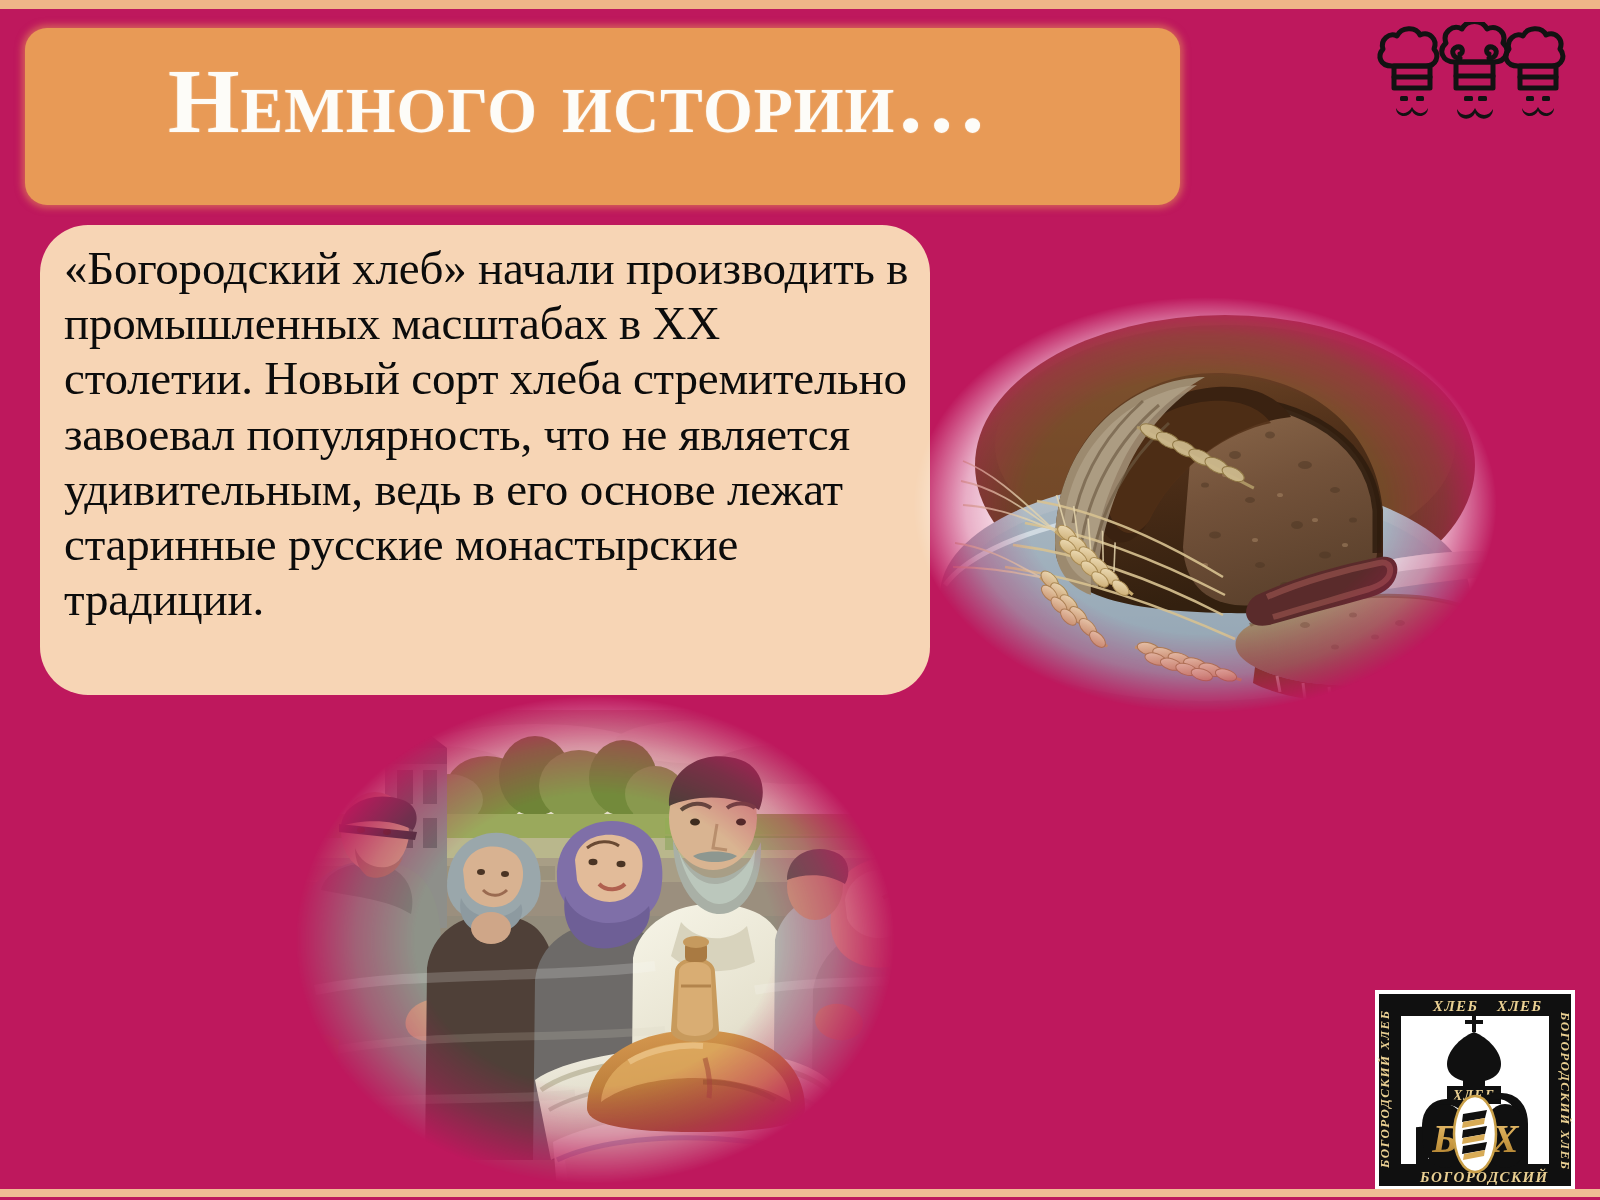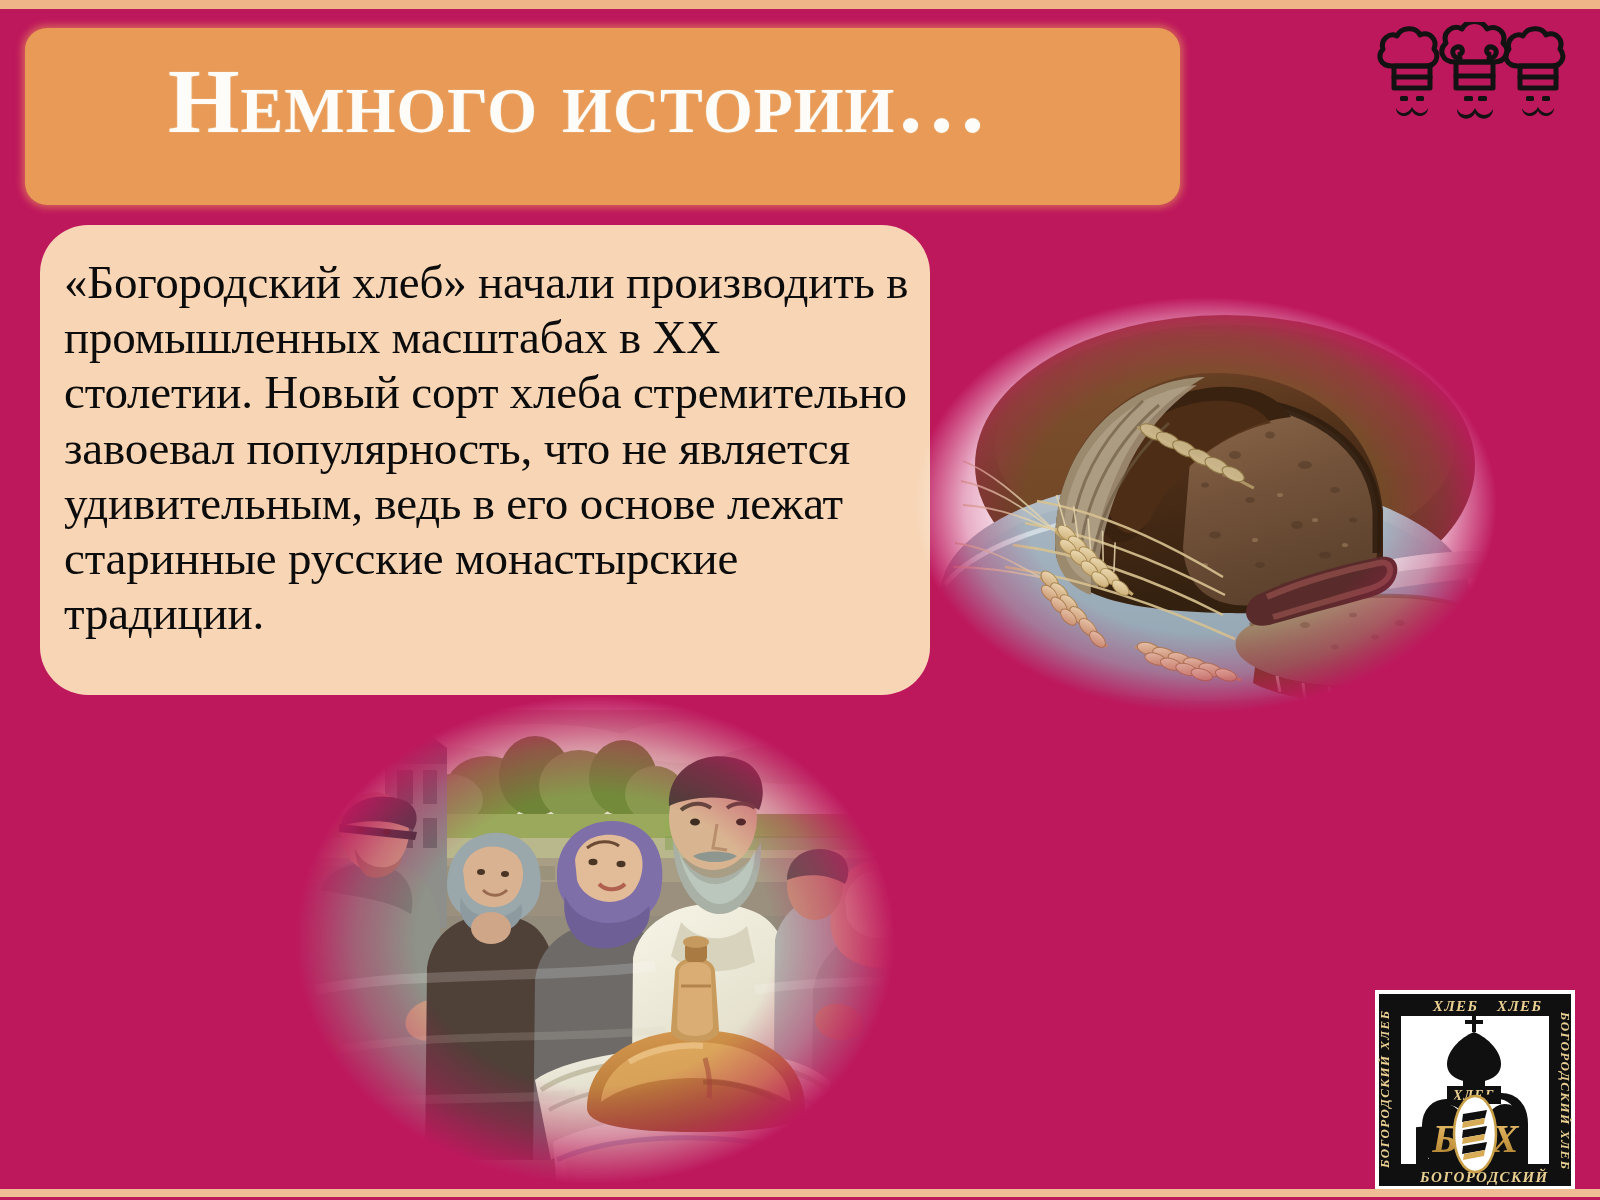--- a/index.html
+++ b/index.html
@@ -63,21 +63,21 @@
   
   .text-card {
     position: absolute;
     left: 40px; top: 225px;
     width: 890px; height: 470px;
     background: #f7d5b5;
     border-radius: 48px;
   }
   .body-paragraph {
     position: absolute;
-    left: 24px; top: 30px;
+    left: 24px; top: 16px;
     width: 845px;
     font-size: 47px;
     line-height: 1.175;
     color: #0c0c0c;
     letter-spacing: -0.2px;
   }
 
   
   .photo-bread {
     position: absolute;

